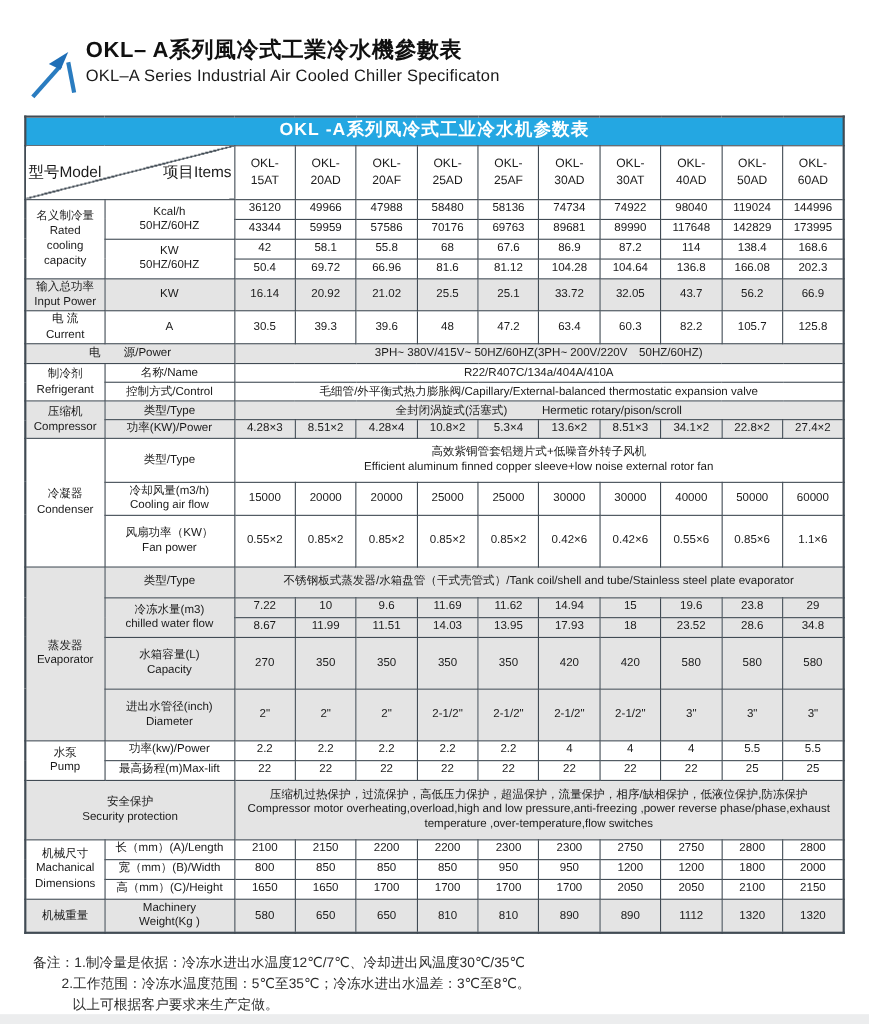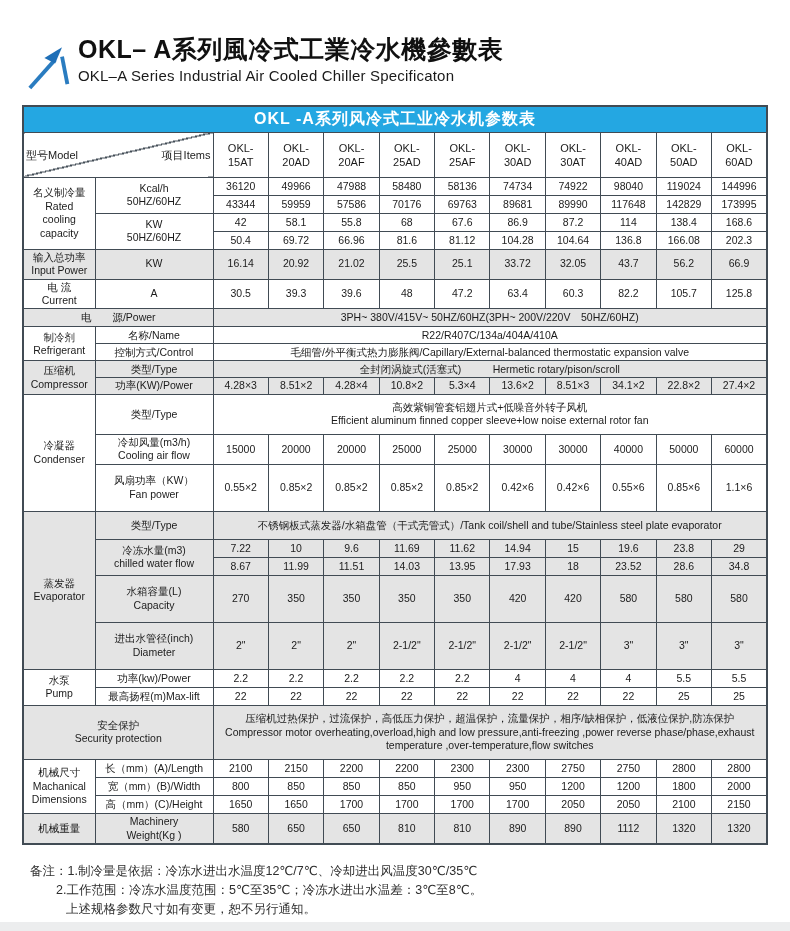--- a/index.html
+++ b/index.html
@@ -9,21 +9,21 @@
     width: 790px; height: 931px;
     background: #fff;
     font-family: "Liberation Sans", "DejaVu Sans", sans-serif;
     color: #1b1b1b;
     overflow: hidden;
   }
   
   .doc-header { display: flex; align-items: flex-start; margin: 34px 0 0 26px; }
   .logo { width: 46px; height: 54px; flex: 0 0 46px; margin-top: 4px; }
   .titles { margin-left: 6px; }
-  .titles h1 { font-size: 25px; font-weight: 700; letter-spacing: 0.5px; color: #101010; line-height: 1.2; }
+  .titles h1 { font-size: 20px; font-weight: 700; letter-spacing: 0.5px; color: #101010; line-height: 1.2; }
   .titles .subtitle { font-size: 15px; font-weight: 500; color: #1a1a1a; margin-top: 3px; letter-spacing: 0.2px; }
   
   table.spec {
     border-collapse: collapse; table-layout: fixed;
     width: 746px; margin: 13px 0 0 22px;
     border: 2px solid #414b54;
   }
   .spec th, .spec td {
     border: 1px solid #414b54;
     font-weight: normal;
@@ -48,21 +48,21 @@
   .wide-val { font-size: 11px; }
   
   .corner {
     position: relative; padding: 0 7px;
     background-image: linear-gradient(to bottom right,
       transparent calc(50% - 0.7px), #414b54 calc(50% - 0.7px),
       #414b54 calc(50% + 0.7px), transparent calc(50% + 0.7px)) !important;
     background-color:#fff;
   }
   .corner .cwrap { display: flex; justify-content: space-between; align-items: center; height: 100%; }
-  .corner span { font-size: 11px; }
+  .corner span { font-size: 14px; }
   
   .notes { margin: 17px 0 0 30px; font-size: 12.5px; color: #2e2e2e; line-height: 1.52; }
   .note.ind1 { margin-left: 26px; }
   .note.ind2 { margin-left: 36px; }
   .bottom-strip { position: absolute; left: 0; bottom: 0; width: 100%; height: 9px; background: #ecedee; }
 </style>
 </head>
 <body>
 
 <div class="page">
@@ -443,18 +443,19 @@
           <td>1112</td>
           <td>1320</td>
           <td>1320</td>
         </tr>
     </tbody>
   </table>
 
   <div class="notes">
     <div class="note">备注：1.制冷量是依据：冷冻水进出水温度12℃/7℃、冷却进出风温度30℃/35℃</div>
     <div class="note ind1">2.工作范围：冷冻水温度范围：5℃至35℃；冷冻水进出水温差：3℃至8℃。</div>
+    <div class="note ind2">以上可根据客户要求来生产定做。</div>
     <div class="note ind2">上述规格参数尺寸如有变更，恕不另行通知。</div>
 
   </div>
 
   <div class="bottom-strip"></div>
 </div>
 
 </body></html>

